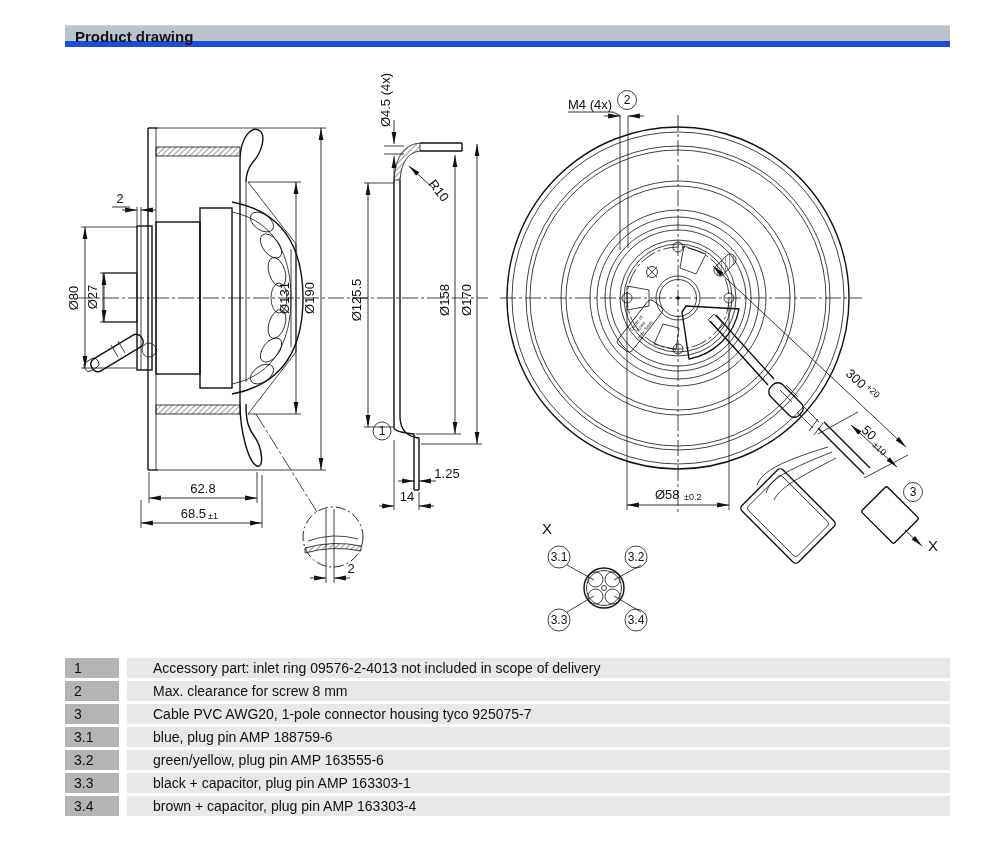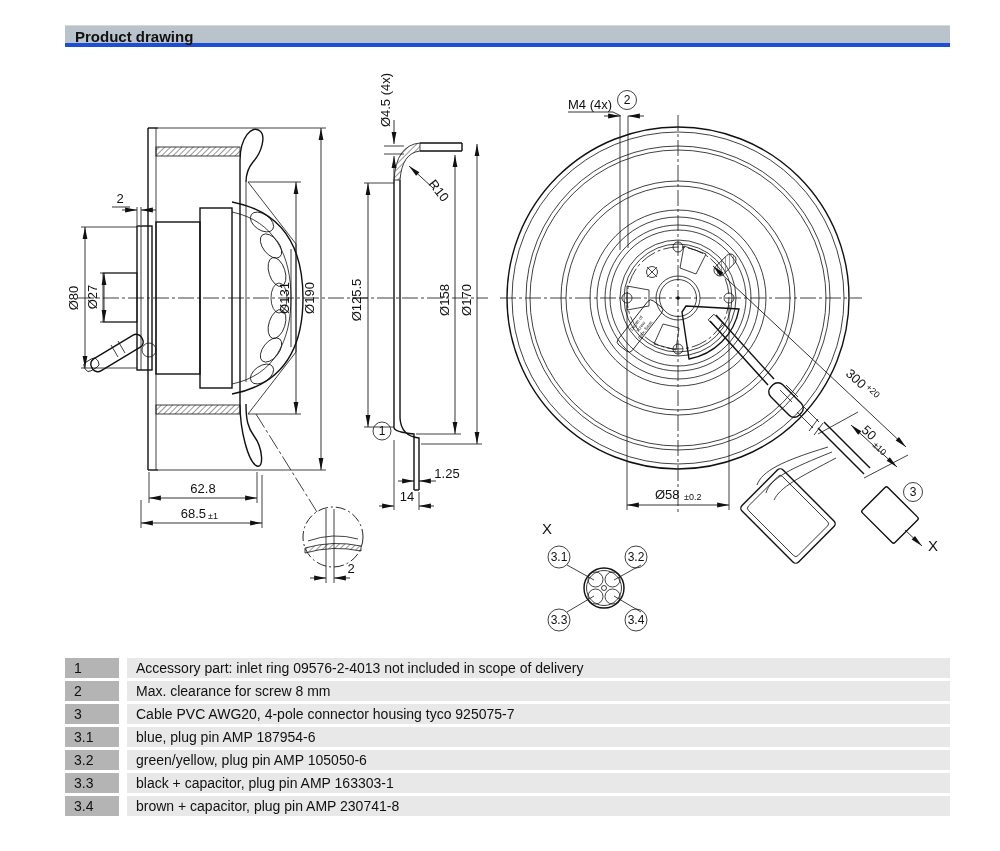--- a/index.html
+++ b/index.html
@@ -1,39 +1,39 @@
 <!DOCTYPE html>
 <html><head>
 <meta charset="utf-8">
 <style>
   html,body{margin:0;padding:0;background:#fff;}
   body{width:1000px;height:851px;position:relative;overflow:hidden;
        font-family:"Liberation Sans",sans-serif;color:#111;}
   .hdr{position:absolute;left:65px;top:25px;width:885px;height:22px;
-       background:#b9c3cc;border-top:1px solid #d3dade;border-bottom:4px solid #1d4ed8;
+       background:#b9c3cc;border-top:1px solid #d3dade;border-bottom:6px solid #1d4ed8;
        font-size:15px;font-weight:bold;line-height:22px;padding-left:10px;box-sizing:border-box;}
   svg{position:absolute;left:0;top:0;}
   svg text{font-family:"Liberation Sans",sans-serif;fill:#111;}
   .dim{font-size:13px;}
   .dimS{font-size:9px;}
   .bal{font-size:12px;}
   .axl{font-size:15px;}
   .tiny{font-size:4.6px;}
   .o{stroke:#111;fill:none;stroke-width:1.4;}          
   .i{stroke:#111;fill:none;stroke-width:0.8;}          
   .d{stroke:#111;fill:none;stroke-width:0.85;}         
   .cl{stroke:#111;fill:none;stroke-width:0.8;stroke-dasharray:16 3 3 3;} 
   .dc{stroke:#111;fill:none;stroke-width:0.9;stroke-dasharray:10 3 2 3;} 
   .h{fill:url(#hatch);stroke:#111;stroke-width:0.8;}
   .legend{position:absolute;left:65px;top:658px;width:885px;}
   .lrow{display:flex;margin-bottom:3px;}
   .lkey{width:54px;background:#b4b4b4;font-size:14px;line-height:20px;height:20px;
         padding-left:9px;box-sizing:border-box;margin-right:8px;}
   .ldesc{flex:1;background:#e8e8e8;font-size:14px;line-height:20px;height:20px;
-        padding-left:9px;box-sizing:border-box;}
+        padding-left:26px;box-sizing:border-box;}
 </style>
 </head>
 <body>
 
 <div class="hdr">Product drawing</div>
 
 <svg width="1000" height="851" viewBox="0 0 1000 851">
   <defs>
     <pattern id="hatch" width="4" height="4" patternTransform="rotate(45)" patternUnits="userSpaceOnUse">
       <line x1="0" y1="0" x2="0" y2="4" stroke="#333" stroke-width="1"></line>
@@ -330,31 +330,31 @@
   <div class="lrow">
     <div class="lkey">1</div>
     <div class="ldesc">Accessory part: inlet ring 09576-2-4013 not included in scope of delivery</div>
   </div>
   <div class="lrow">
     <div class="lkey">2</div>
     <div class="ldesc">Max. clearance for screw 8 mm</div>
   </div>
   <div class="lrow">
     <div class="lkey">3</div>
-    <div class="ldesc">Cable PVC AWG20, 4-pole connector housing tyco 925075-7</div>
+    <div class="ldesc">Cable PVC AWG20, 1-pole connector housing tyco 925075-7</div>
   </div>
   <div class="lrow">
     <div class="lkey">3.1</div>
-    <div class="ldesc">blue, plug pin AMP 187954-6</div>
+    <div class="ldesc">blue, plug pin AMP 188759-6</div>
   </div>
   <div class="lrow">
     <div class="lkey">3.2</div>
-    <div class="ldesc">green/yellow, plug pin AMP 105050-6</div>
+    <div class="ldesc">green/yellow, plug pin AMP 163555-6</div>
   </div>
   <div class="lrow">
     <div class="lkey">3.3</div>
     <div class="ldesc">black + capacitor, plug pin AMP 163303-1</div>
   </div>
   <div class="lrow">
     <div class="lkey">3.4</div>
-    <div class="ldesc">brown + capacitor, plug pin AMP 230741-8</div>
+    <div class="ldesc">brown + capacitor, plug pin AMP 163303-4</div>
   </div>
 </div>
 
 </body></html>

